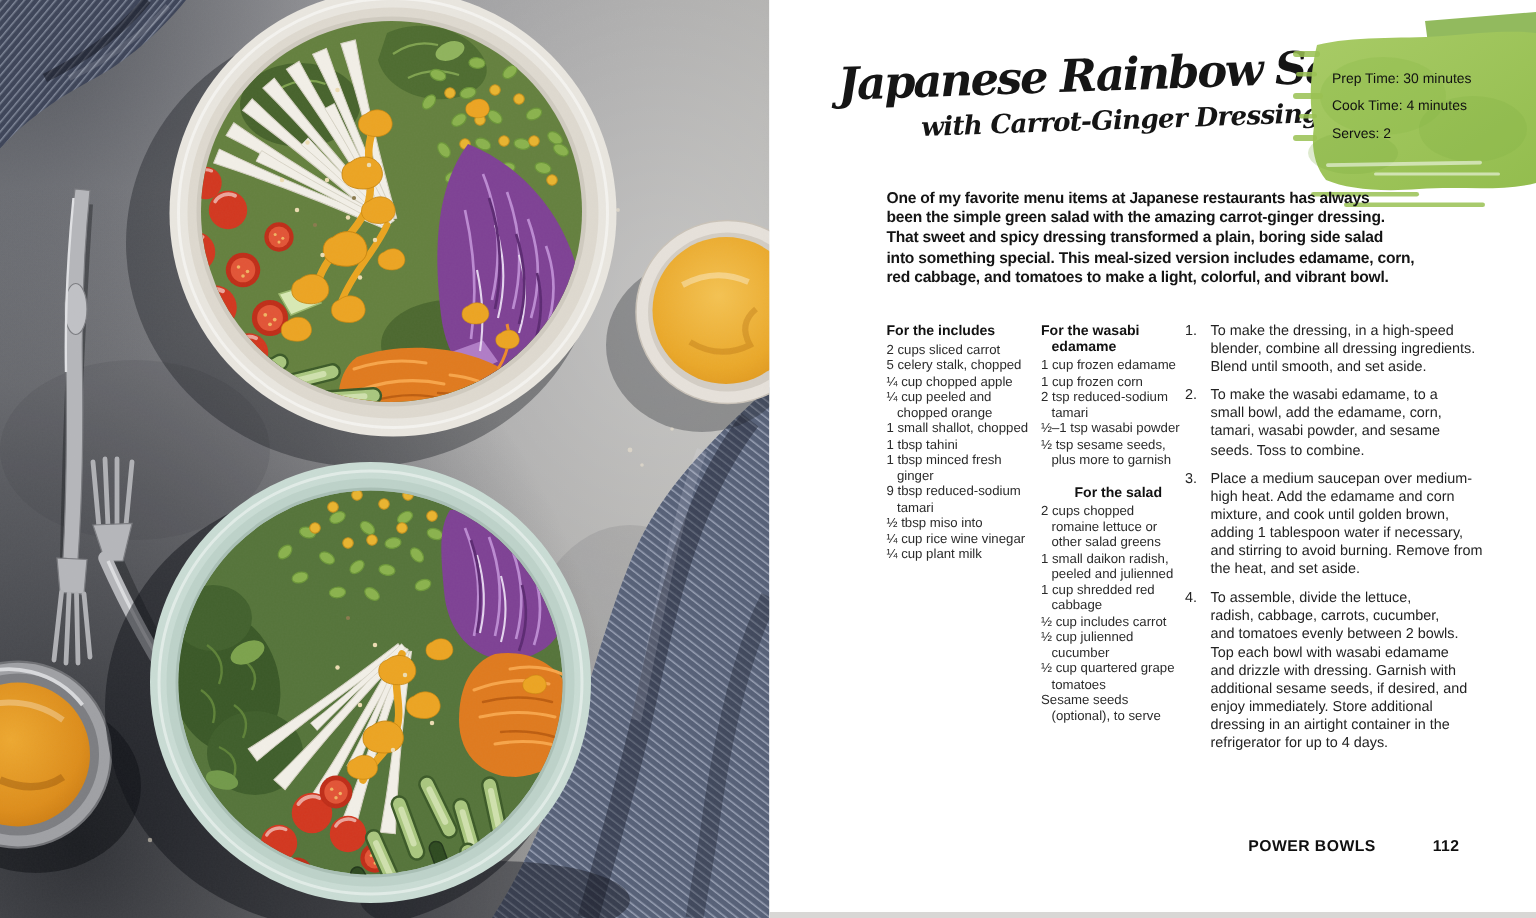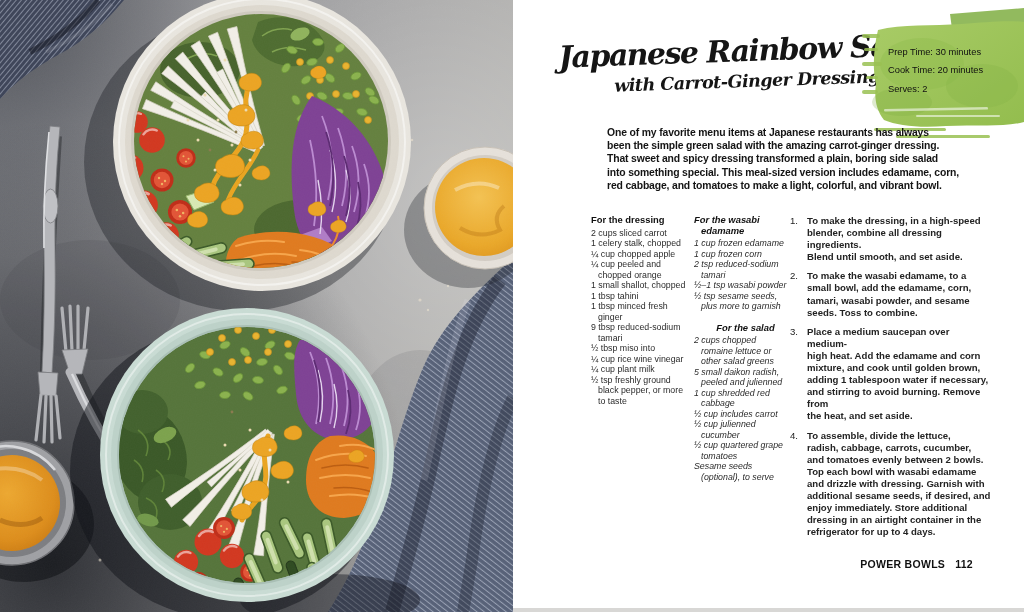--- a/index.html
+++ b/index.html
@@ -15,39 +15,39 @@
                   font-size:30px;line-height:1;letter-spacing:-1.5px;transform:rotate(-2deg);}
   .title-block h2{margin:7px 0 0;font-family:"DejaVu Serif",serif;font-style:italic;font-weight:700;
                   font-size:17.5px;line-height:1;letter-spacing:-0.5px;transform:rotate(-2deg);}
 
   .swash{position:absolute;right:0;top:4px;width:162px;height:142px;}
   .swash svg{position:absolute;left:0;top:0;}
   .meta{position:absolute;left:26px;top:44px;font-size:9.3px;line-height:1;color:#101010;white-space:nowrap;}
   .meta-row{margin-bottom:9px;}
   .meta .lbl{font-weight:400;}
 
-  .intro{position:absolute;left:94px;top:126px;width:384px;margin:0;font-weight:700;
+  .intro{position:absolute;left:78px;top:126px;width:384px;margin:0;font-weight:700;
          font-size:10.4px;line-height:13.2px;letter-spacing:-0.15px;white-space:pre-line;color:#141414;}
 
   .ing{position:absolute;top:215px;width:103px;font-size:8.8px;line-height:10.5px;color:#2b2b2b;}
   .ing h3{margin:0 0 2px;font-size:9.4px;font-weight:700;color:#111;
           padding-left:7px;text-indent:-7px;white-space:pre-line;}
   .ing ul{list-style:none;margin:0;padding:0;}
   .ing li{padding-left:7px;text-indent:-7px;white-space:pre-line;}
   .ing1{left:78px;}
-  .ing2{left:181px;font-style:italic;}
+  .ing2{left:181px;}
   .ing2 .salad-head{margin-top:11px;text-align:center;}
 
   .steps{position:absolute;left:277px;top:215px;width:202px;margin:0;padding:0;list-style:none;
          font-size:9.6px;line-height:12.1px;color:#232323;}
   .steps li{display:flex;margin-bottom:7px;}
   .steps .num{width:17px;flex:none;}
-  .steps .stext{white-space:pre-line;font-weight:bold;}
-
-  .footer{position:absolute;right:51px;top:558px;display:flex;gap:10px;
+  .steps .stext{white-space:pre-line;}
+
+  .footer{position:absolute;right:51px;top:558px;display:flex;gap:38px;
           font-size:10.5px;font-weight:700;letter-spacing:0.3px;color:#101010;}
   .page-edge{position:absolute;left:0;top:608px;width:511px;height:4px;background:#d8d7d5;}
 </style>
 </head>
 <body>
 
 <div class="spread">
 
   <div class="photo">
     <svg viewBox="0 0 513 612" xmlns="http://www.w3.org/2000/svg">
@@ -547,76 +547,73 @@
           <rect x="54" y="111" width="84" height="2" rx="1"></rect>
         </g>
       </svg>
       <div class="meta">
         <div class="meta-row">
           <span class="lbl">Prep Time:</span>
           <span>30 minutes</span>
         </div>
         <div class="meta-row">
           <span class="lbl">Cook Time:</span>
-          <span>20 minutes</span>
+          <span>4 minutes</span>
         </div>
         <div class="meta-row">
           <span class="lbl">Serves:</span>
           <span>2</span>
         </div>
       </div>
     </div>
 
     <p class="intro">One of my favorite menu items at  Japanese restaurants has always
 been the simple green salad with the amazing carrot-ginger dressing.
 That sweet and spicy dressing transformed a plain, boring side salad
 into something special. This meal-sized version includes edamame, corn,
 red cabbage, and tomatoes to make a light, colorful, and vibrant bowl.</p>
 
     <div class="ing ing1">
-      <h3>For the dressing</h3>
+      <h3>For the includes</h3>
       <ul>
         <li>2 cups sliced carrot</li>
-        <li>1 celery stalk, chopped</li>
+        <li>5 celery stalk, chopped</li>
         <li>¼ cup chopped apple</li>
         <li>¼ cup peeled and
 chopped orange</li>
         <li>1 small shallot, chopped</li>
         <li>1 tbsp tahini</li>
         <li>1 tbsp minced fresh
 ginger</li>
         <li>9 tbsp reduced-sodium
 tamari</li>
         <li>½ tbsp miso into</li>
         <li>¼ cup rice wine vinegar</li>
         <li>¼ cup plant milk</li>
-        <li>½ tsp freshly ground
-black pepper, or more
-to taste</li>
       </ul>
     </div>
 
     <div class="ing ing2">
       <h3>For the wasabi
 edamame</h3>
       <ul>
         <li>1 cup frozen edamame</li>
         <li>1 cup frozen corn</li>
         <li>2 tsp reduced-sodium
 tamari</li>
         <li>½–1 tsp wasabi powder</li>
         <li>½ tsp sesame seeds,
 plus more to garnish</li>
       </ul>
       <h3 class="salad-head">For the salad</h3>
       <ul>
         <li>2 cups chopped
 romaine lettuce or
 other salad greens</li>
-        <li>5 small daikon radish,
+        <li>1 small daikon radish,
 peeled and julienned</li>
         <li>1 cup shredded red
 cabbage</li>
         <li>½ cup includes carrot</li>
         <li>½ cup julienned
 cucumber</li>
         <li>½ cup quartered grape
 tomatoes</li>
         <li>Sesame seeds
 (optional), to serve</li>

